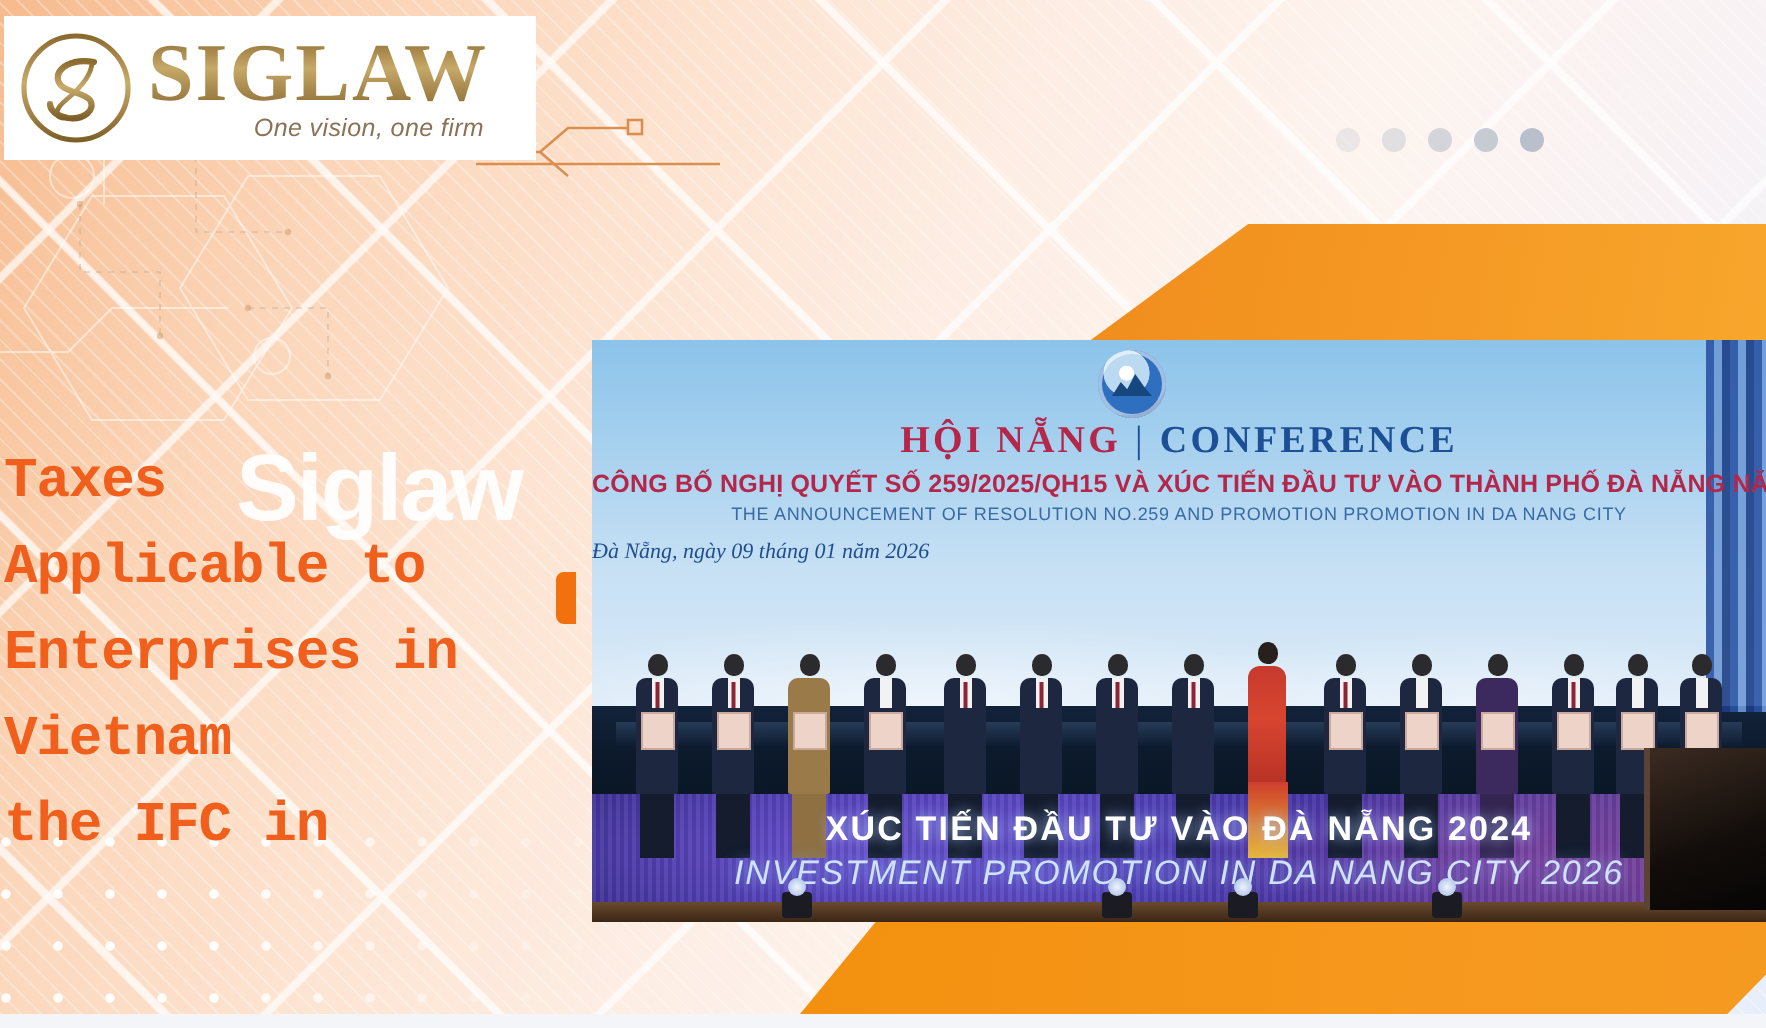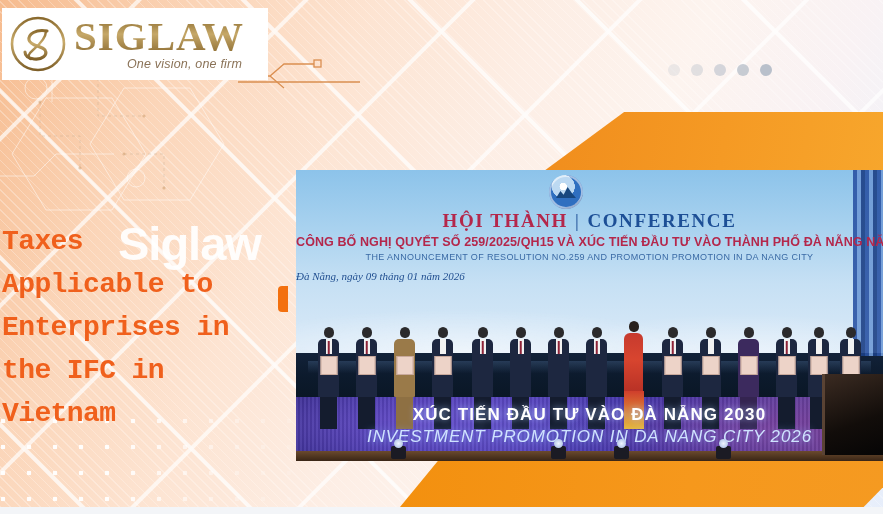--- a/index.html
+++ b/index.html
@@ -305,36 +305,36 @@
     <span class="dot" style="opacity:.8"></span>
     <span class="dot" style="opacity:1"></span>
   </div>
 
   <div class="watermark">Siglaw</div>
 
   <h1 class="headline">
     <span>Taxes</span>
     <span>Applicable to</span>
     <span>Enterprises in</span>
+    <span>Vietnam</span>
     <span>the IFC in</span>
-    <span>Vietnam</span>
   </h1>
 
   <div class="trap-top"></div>
   <div class="trap-bottom"></div>
   <div class="orange-tab"></div>
 
   <div class="photo">
     <div class="sky"></div>
     <div class="photo-vstripes"></div>
 
     <div class="emblem"></div>
 
     <div class="hn-title">
-      <span>HỘI THÀNH</span><span class="sep">|</span><span class="en">CONFERENCE</span>
+      <span>HỘI NẴNG</span><span class="sep">|</span><span class="en">CONFERENCE</span>
     </div>
     <div class="hn-sub">CÔNG BỐ NGHỊ QUYẾT SỐ 259/2025/QH15 VÀ XÚC TIẾN ĐẦU TƯ VÀO THÀNH PHỐ ĐÀ NẴNG NĂM 2026</div>
     <div class="hn-sub2">THE ANNOUNCEMENT OF RESOLUTION NO.259 AND PROMOTION PROMOTION IN DA NANG CITY</div>
     <div class="hn-date">Đà Nẵng, ngày 09 tháng 01 năm 2026</div>
 
     <div class="people">
       <div class="p" style="left:22px">
           <div class="head"></div>
           <div class="body">
             <div class="shirt"></div>
@@ -456,21 +456,21 @@
     </div>
 
     <div class="stage-floor"></div>
 
     <div class="light" style="left:95px"></div>
     <div class="light" style="left:255px"></div>
     <div class="light" style="left:318px"></div>
     <div class="light" style="left:420px"></div>
 
     <div class="led-band">
-      <div class="led-v">XÚC TIẾN ĐẦU TƯ VÀO ĐÀ NẴNG 2030</div>
+      <div class="led-v">XÚC TIẾN ĐẦU TƯ VÀO ĐÀ NẴNG 2024</div>
       <div class="led-e">INVESTMENT PROMOTION IN DA NANG CITY 2026</div>
     </div>
 
     <div class="right-monitor"></div>
     <div class="floor-bottom"></div>
   </div>
 
   <div class="bottom-strip"></div>
 </div>
 

